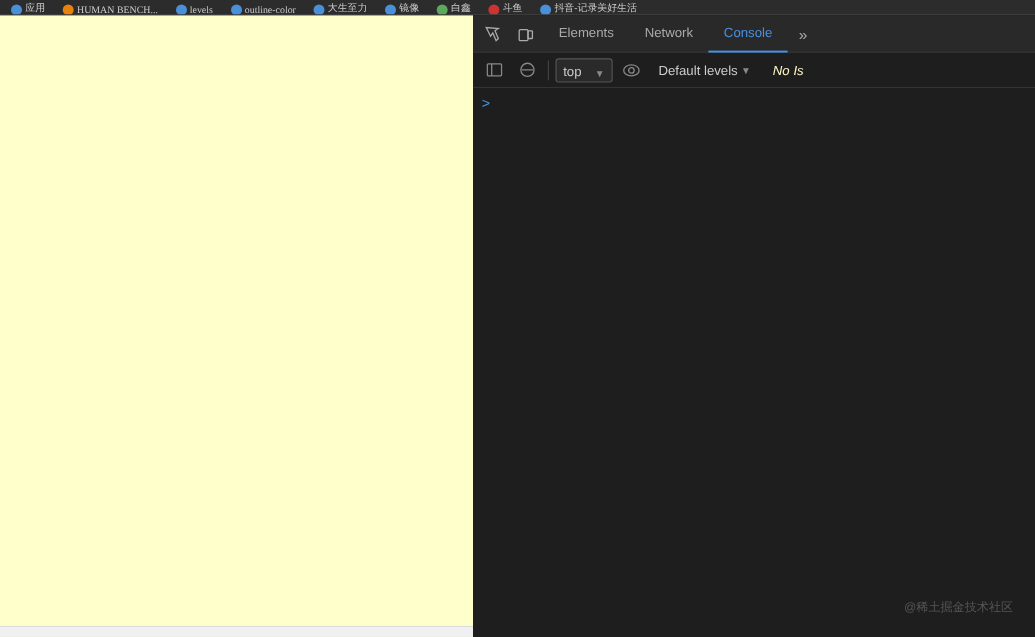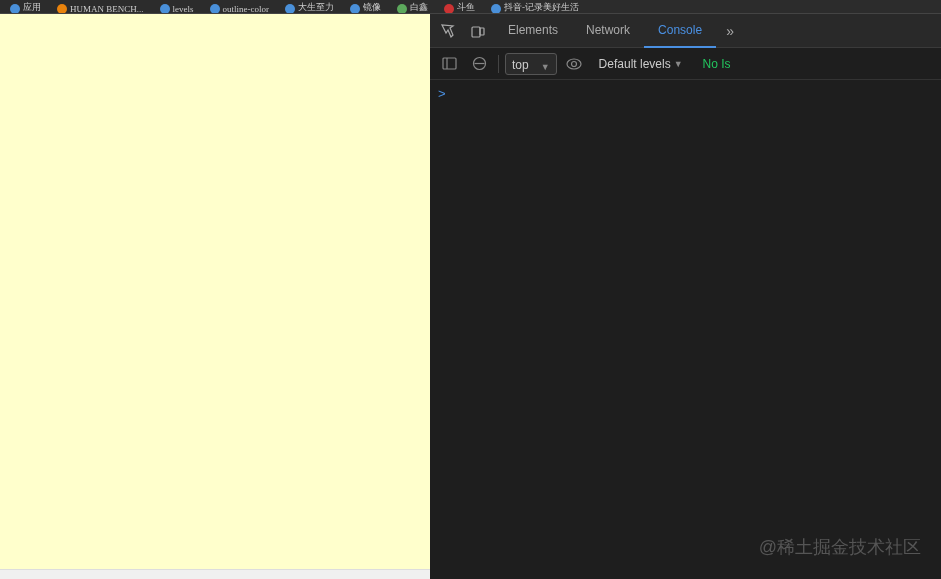--- a/index.html
+++ b/index.html
@@ -221,25 +221,26 @@
       white-space: nowrap;
     }
     .default-levels-btn .chevron {
       font-size: 9px;
       color: #888;
     }
     .no-issues-btn {
       padding: 2px 8px;
       background: transparent;
       border: none;
-      color: #22c55e;
+      color: #fef9c3;
       font-size: 12px;
       cursor: pointer;
       height: 22px;
       white-space: nowrap;
+      font-style: italic;
     }
 
     
     .console-output {
       flex: 1;
       background: #1e1e1e;
       padding: 4px 8px;
       overflow-y: auto;
       position: relative;
     }
@@ -255,21 +256,21 @@
       margin-right: 4px;
       font-size: 13px;
     }
 
     
     .watermark {
       position: absolute;
       bottom: 20px;
       right: 20px;
       color: #555;
-      font-size: 18px;
+      font-size: 11px;
     }
   </style>
 </head>
 <body>
 
 <div class="tab-bar">
   <div class="tab-bar-content">
     <div class="tab-item">
       <span class="tab-icon icon-blue"></span>
       <span>应用</span>

